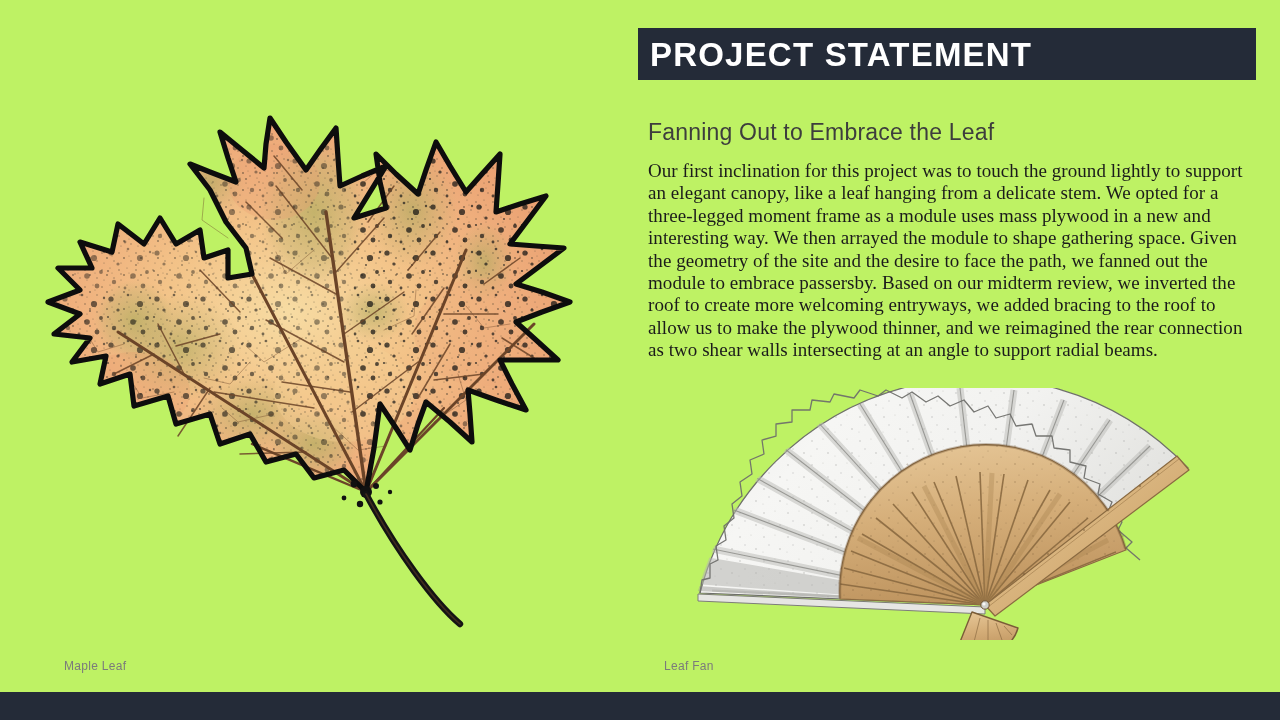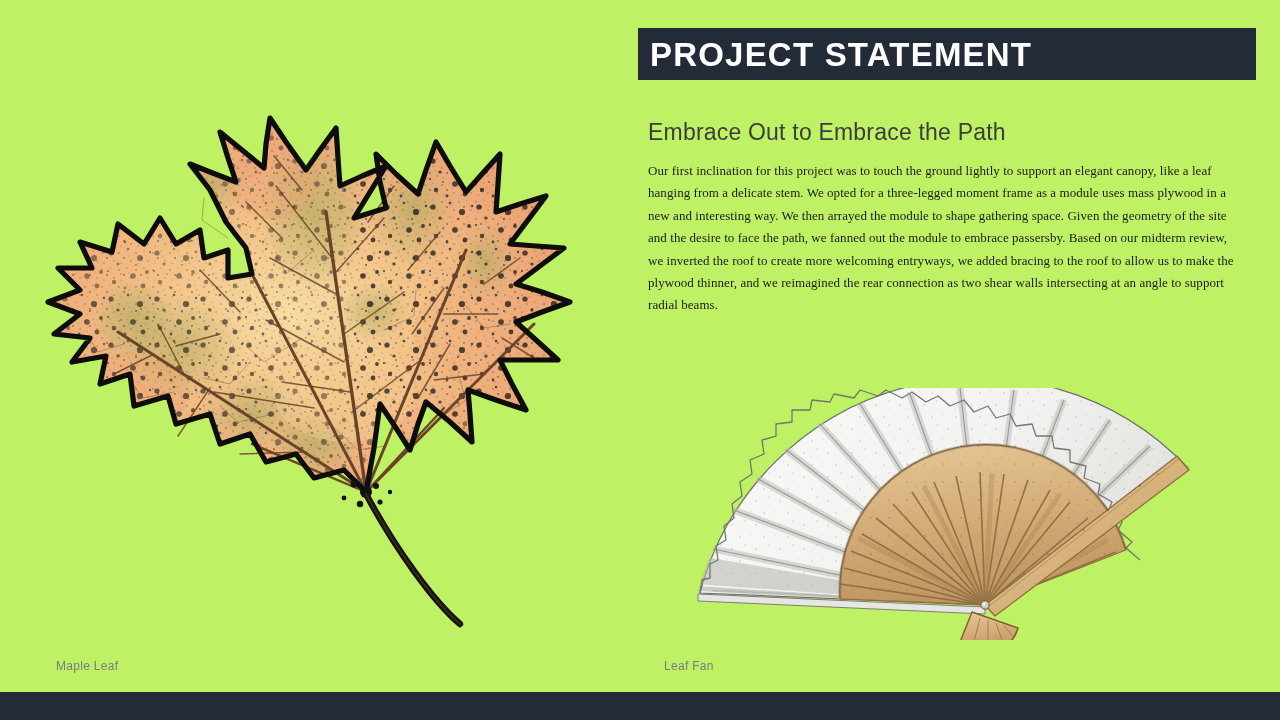--- a/index.html
+++ b/index.html
@@ -60,36 +60,36 @@
     line-height: 1.2;
     white-space: nowrap;
   }
   #body-text {
     position: absolute;
     left: 648px;
     top: 160px;
     width: 596px;
     color: #1b1b1b;
     font-family: "Liberation Serif", serif;
-    font-size: 13px;
+    font-size: 19px;
     line-height: 22.4px;
     text-align: left;
     letter-spacing: 0.05px;
   }
 
   
   .caption {
     position: absolute;
     color: #7b7b7b;
     font-family: "Liberation Sans", sans-serif;
     font-size: 12px;
     letter-spacing: 0.3px;
     white-space: nowrap;
   }
-  #caption-leaf { left: 56px; top: 659px; }
+  #caption-leaf { left: 64px; top: 659px; }
   #caption-fan  { left: 664px; top: 659px; }
 
   
   #footer-bar {
     position: absolute;
     left: 0;
     top: 692px;
     width: 1280px;
     height: 28px;
     background: #242b38;
@@ -289,21 +289,21 @@
 
       <path d="M 352,432 C 382,488 420,540 446,562" fill="none" stroke="#141414" stroke-width="6.4" stroke-linecap="round"></path>
       <path d="M 352,432 C 382,488 420,540 446,562" fill="none" stroke="#6b4428" stroke-width="1.6" stroke-linecap="round" opacity="0.5"></path>
     </svg>
   </div>
 
   <div id="header-bar">
     <div id="header-title">PROJECT STATEMENT</div>
   </div>
 
-  <div id="subtitle">Embrace Out to Embrace the Path</div>
+  <div id="subtitle">Fanning Out to Embrace the Leaf</div>
 
   <div id="body-text">Our first inclination for this project was to touch the ground lightly to support an elegant canopy, like a leaf hanging from a delicate stem. We opted for a three-legged moment frame as a module uses mass plywood in a new and interesting way. We then arrayed the module to shape gathering space. Given the geometry of the site and the desire to face the path, we fanned out the module to embrace passersby. Based on our midterm review, we inverted the roof to create more welcoming entryways, we added bracing to the roof to allow us to make the plywood thinner, and we reimagined the rear connection as two shear walls intersecting at an angle to support radial beams.</div>
 
   <div id="fan-figure">
     <svg viewBox="0 0 512 252" width="512" height="252">
       <defs>
         <linearGradient id="paperGrad" x1="0" y1="0" x2="1" y2="0.4">
           <stop offset="0%" stop-color="#ececea"></stop>
           <stop offset="30%" stop-color="#f6f6f4"></stop>
           <stop offset="62%" stop-color="#f2f2f0"></stop>

